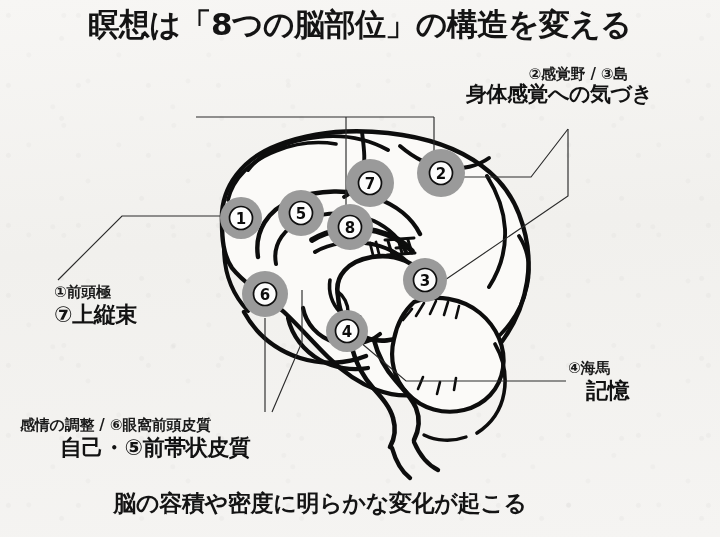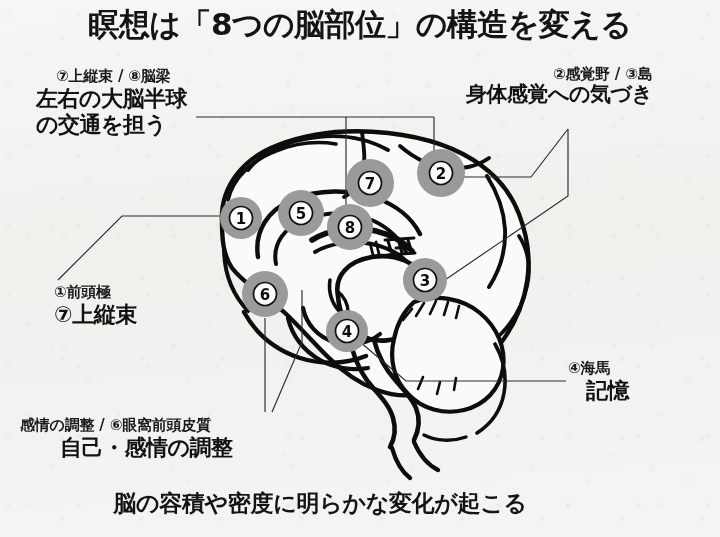--- a/index.html
+++ b/index.html
@@ -76,21 +76,21 @@
   }
   .label-body.small {
     font-size: 21px;
     font-family: Liberation Mono, monospace;
   }
 
   .lb-topleft   { left: 36px;  top: 68px;  }
   .lb-topleft .label-head { padding-left: 20px; }
   .lb-topleft .label-body { padding-left: 0px; }
 
-  .lb-topright  { left: 466px; top: 66px;  text-align: right; }
+  .lb-topright  { left: 466px; top: 66px;  text-align: center; }
   .lb-topright .label-head { padding-left: 38px; }
 
   .lb-left      { left: 22px;  top: 284px; margin-left: 28px; }
   .lb-left .label-head { padding-left: 4px; }
   .lb-left .label-body { padding-left: 4px; }
 
   .lb-bottomleft{ left: 20px;  top: 417px; }
   .lb-bottomleft .label-body { padding-left: 40px; }
 
   .lb-right     { left: 564px; top: 360px; }
@@ -314,39 +314,34 @@
       <circle class="marker-disc" cx="370" cy="183" r="11.5"></circle>
       <text class="marker-num" x="370" y="184">7</text>
     </g>
     <g>
       <circle class="marker-blob" cx="350" cy="227" r="23"></circle>
       <circle class="marker-disc" cx="350" cy="227" r="11.5"></circle>
       <text class="marker-num" x="350" y="228">8</text>
     </g>
   </svg>
 
-  <div class="label-block lb-topleft">
-    <div class="label-head">⑦上縦束 / ⑧脳梁</div>
-    <div class="label-body">左右の大脳半球</div>
-    <div class="label-body">の交通を担う</div>
-  </div>
 
   <div class="label-block lb-topright">
     <div class="label-head">②感覚野 / ③島</div>
     <div class="label-body small">身体感覚への気づき</div>
   </div>
 
   <div class="label-block lb-left">
     <div class="label-head">①前頭極</div>
     <div class="label-body">⑦上縦束</div>
   </div>
 
   <div class="label-block lb-bottomleft">
     <div class="label-head">感情の調整 / ⑥眼窩前頭皮質</div>
-    <div class="label-body">自己・感情の調整</div>
+    <div class="label-body">自己・⑤前帯状皮質</div>
   </div>
 
   <div class="label-block lb-right">
     <div class="label-head">④海馬</div>
     <div class="label-body">記憶</div>
   </div>
 
   <div class="footer-caption">脳の容積や密度に明らかな変化が起こる</div>
 
 </div>

